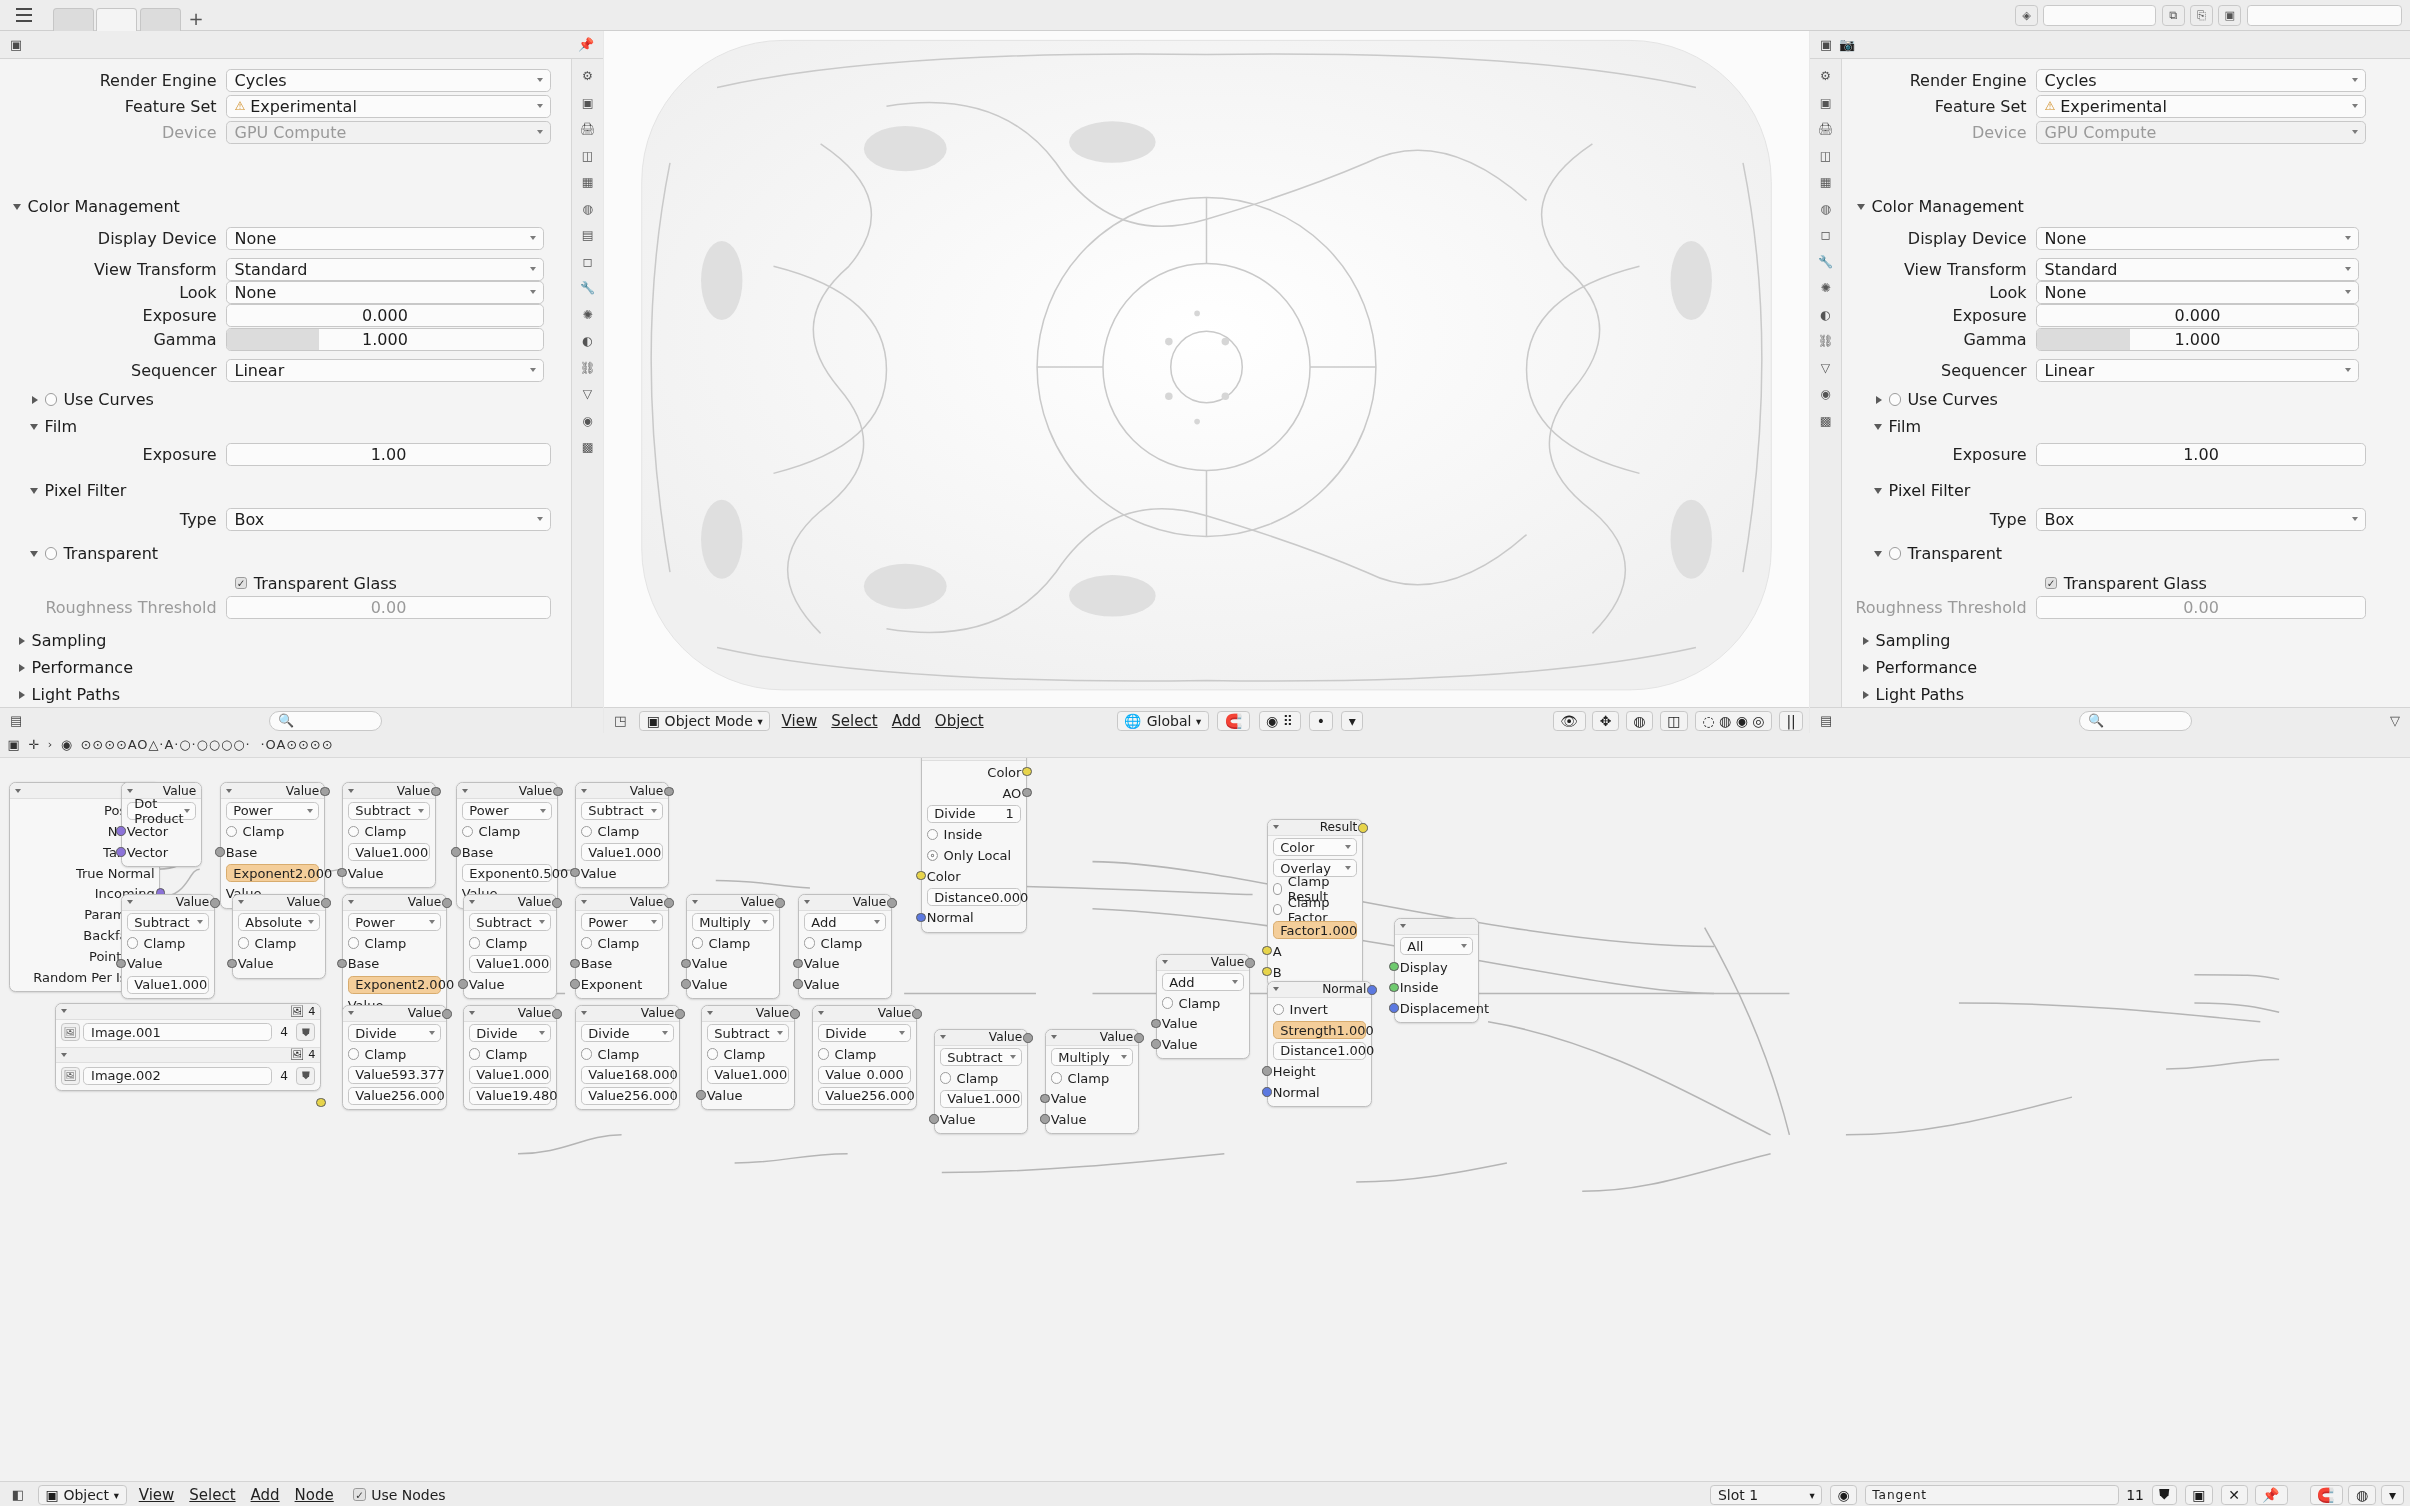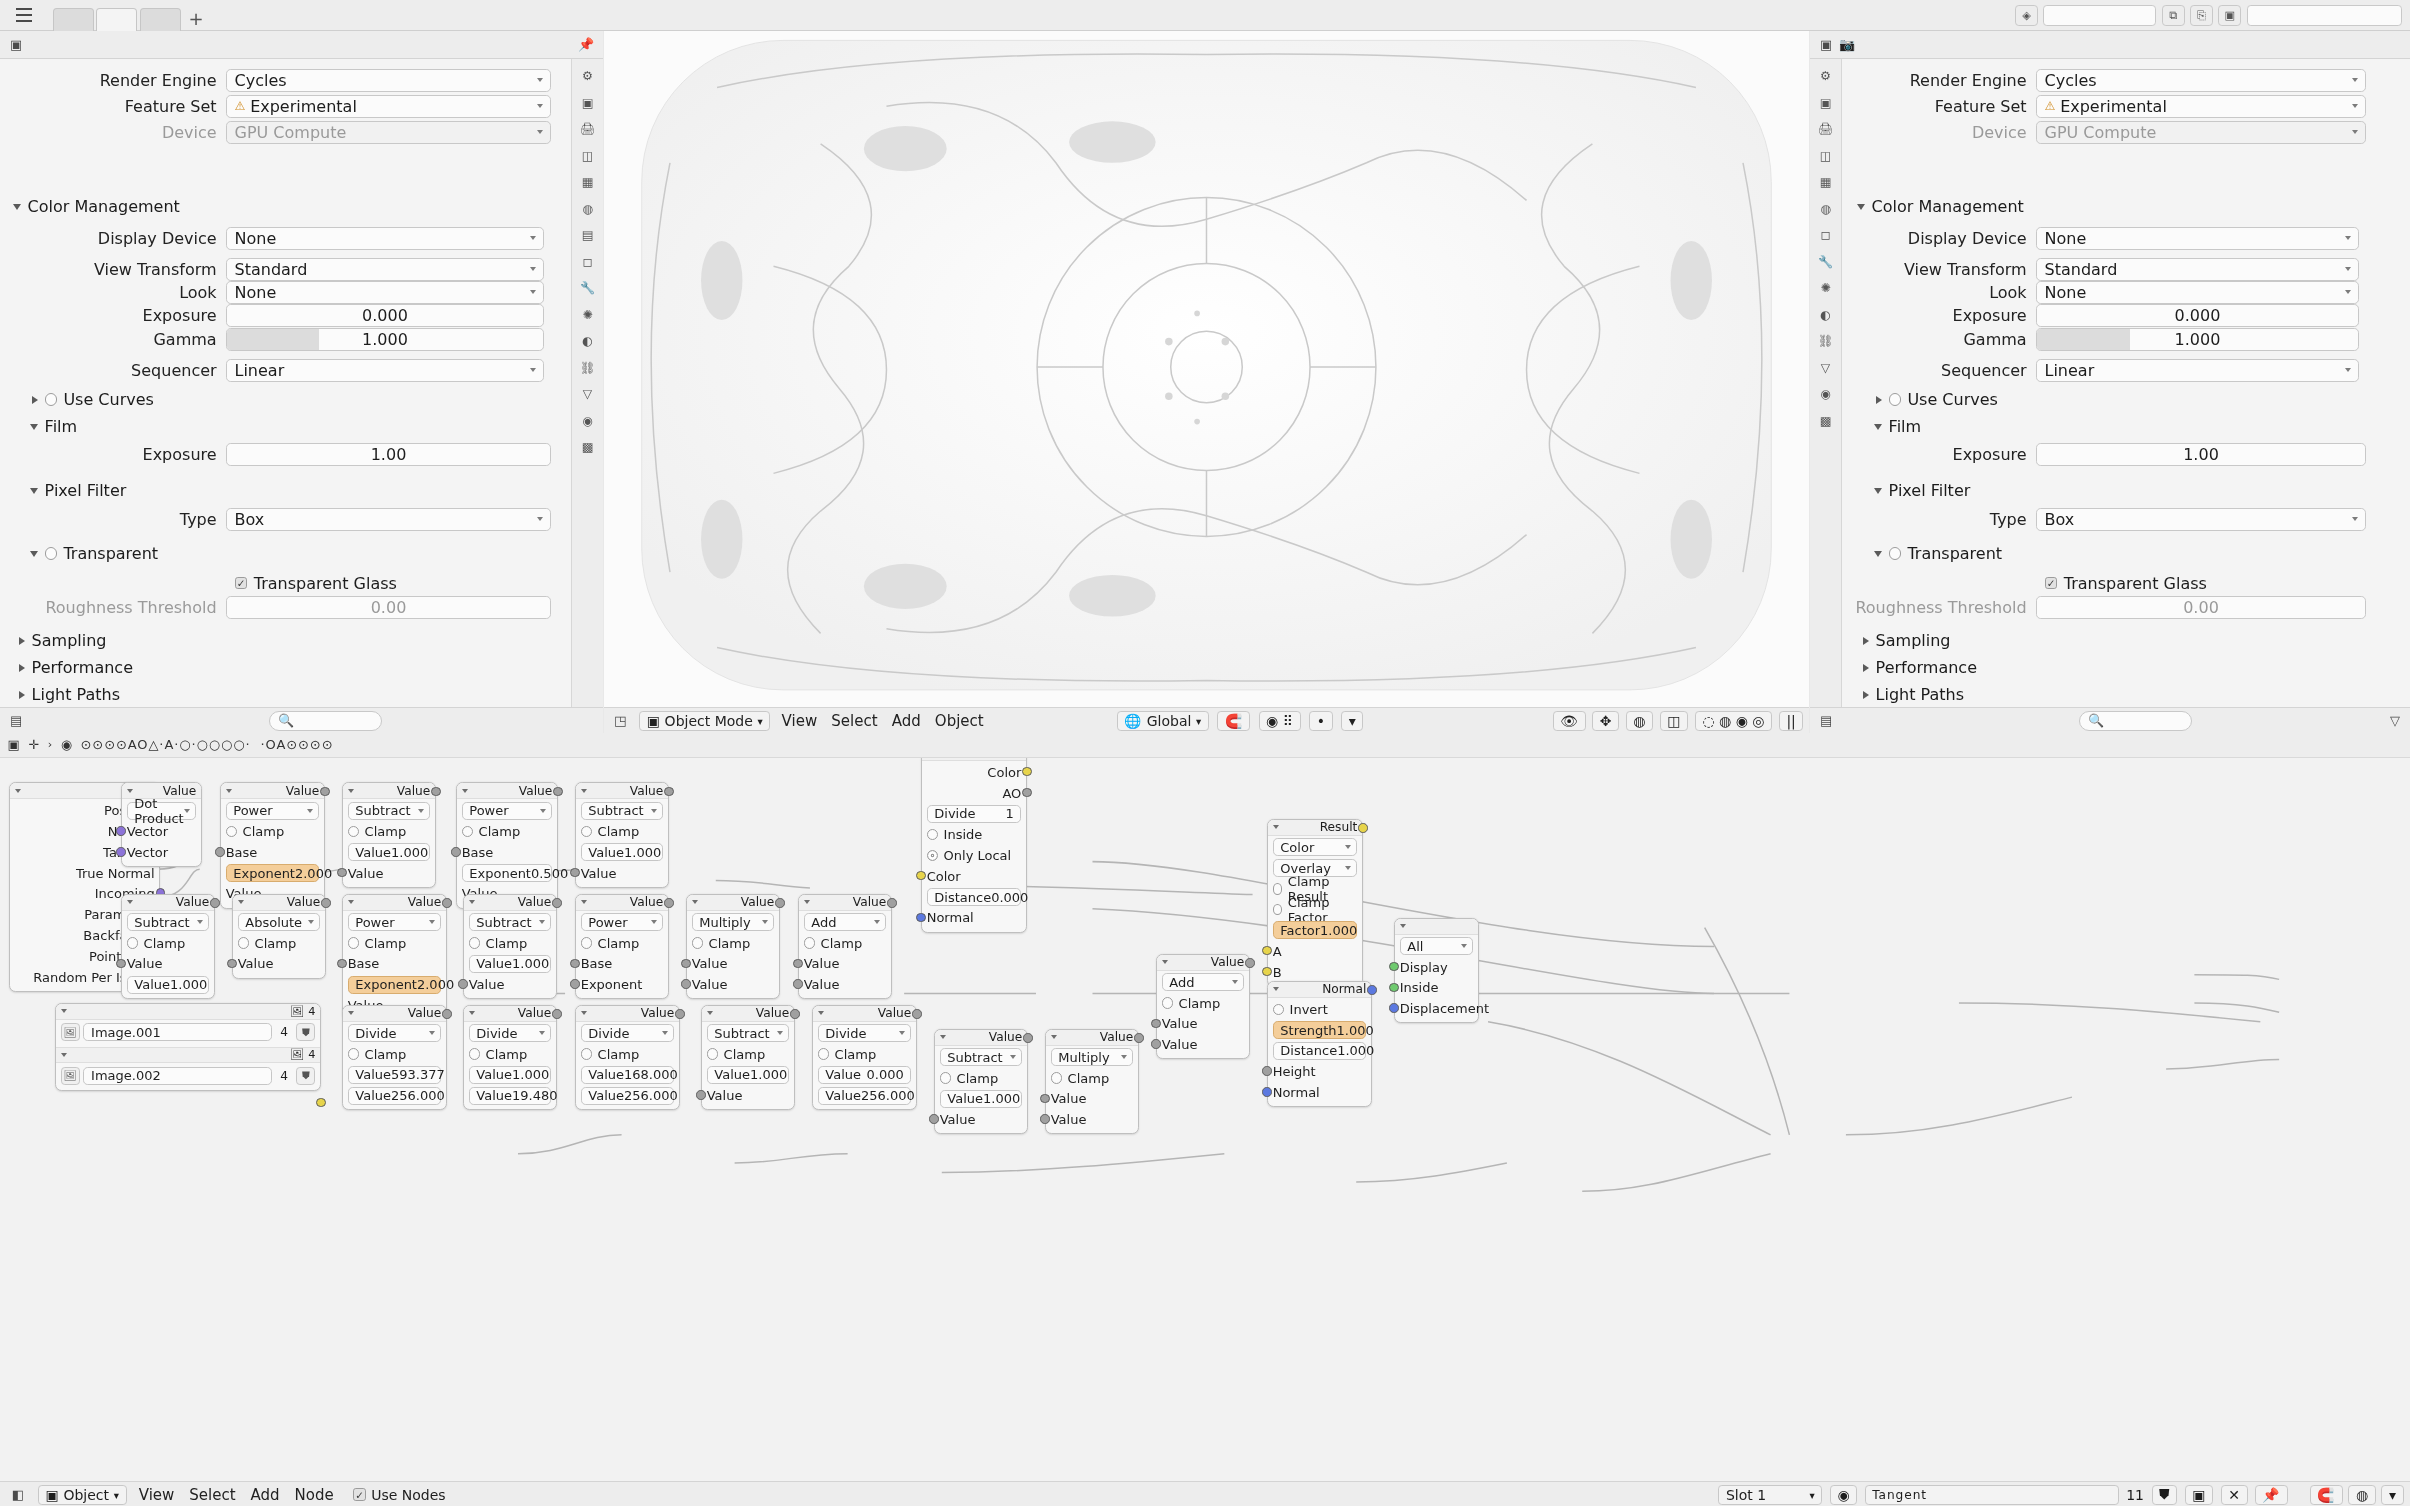--- a/index.html
+++ b/index.html
@@ -85,21 +85,21 @@
   .searchbox { height: 20px; border: 0.9px solid #c8c8c8; border-radius: 10.4px; background: #fbfbfb;
                display: flex; align-items: center; padding: 0 8.5px; color: #8a8a8a; font-size: 13px; gap: 4.7px; }
 
   
   #viewport { background: #fbfbfb; }
   .vpfoot { position: absolute; left: 0; bottom: 0; height: 26px; width: 100%; background: #ededed;
             border-top: 0.9px solid #d4d4d4; display: flex; align-items: center; gap: 8.5px; padding: 0 5.6px;
             font-size: 14px; color: #222; }
   .pill { height: 20px; border: 0.9px solid #c8c8c8; background: #f3f3f3; border-radius: 3.8px;
           display: flex; align-items: center; padding: 0 6.6px; gap: 4.7px; font-size: 14px; }
-  .menuitem { font-size: 15px; color: #222; padding: 0 2.8px; }
+  .menuitem { font-size: 15px; color: #222; padding: 0 2.8px; text-decoration: underline; }
   .render-obj { position: absolute; }
 
   
   #nodeeditor { background: #f2f2f2; }
   .nebar { position: absolute; left: 0; top: 0; height: 24.5px; width: 100%; background: #ededed;
            border-bottom: 0.9px solid #d9d9d9; display: flex; align-items: center; gap: 8.5px;
            padding: 0 7.5px; font-size: 13px; color: #333; }
   .necanvas { position: absolute; left: 0; top: 24.5px; right: 0; bottom: 26px; overflow: hidden; }
   .nefoot { position: absolute; left: 0; bottom: 0; height: 26px; width: 100%; background: #ededed;
             border-top: 0.9px solid #d4d4d4; display: flex; align-items: center; gap: 9.4px; padding: 0 7.5px;
@@ -1416,21 +1416,21 @@
       </div>
       <div class="menuitem">View</div>
       <div class="menuitem">Select</div>
       <div class="menuitem">Add</div>
       <div class="menuitem">Node</div>
       <div style="display:flex; align-items:center; gap:5.6px; margin-left:7.5px;">
         <span class="cbx on">✓</span>
         <span>Use Nodes</span>
       </div>
       <div style="margin-left:auto; display:flex; align-items:center; gap:7.5px;">
-        <div class="pill" style="width:104px; justify-content:space-between;">
+        <div class="pill" style="width:112px; justify-content:space-between;">
           <span>Slot 1</span>
           <span style="font-size:10.4px">▾</span>
         </div>
         <div class="pill">◉</div>
         <div class="pill" style="width:254px;">
           <span style="letter-spacing:0.9px; font-size:12.2px;">Tangent</span>
         </div>
         <span style="font-size:14px">11</span>
         <div class="pill">⛊</div>
         <div class="pill">▣</div>

